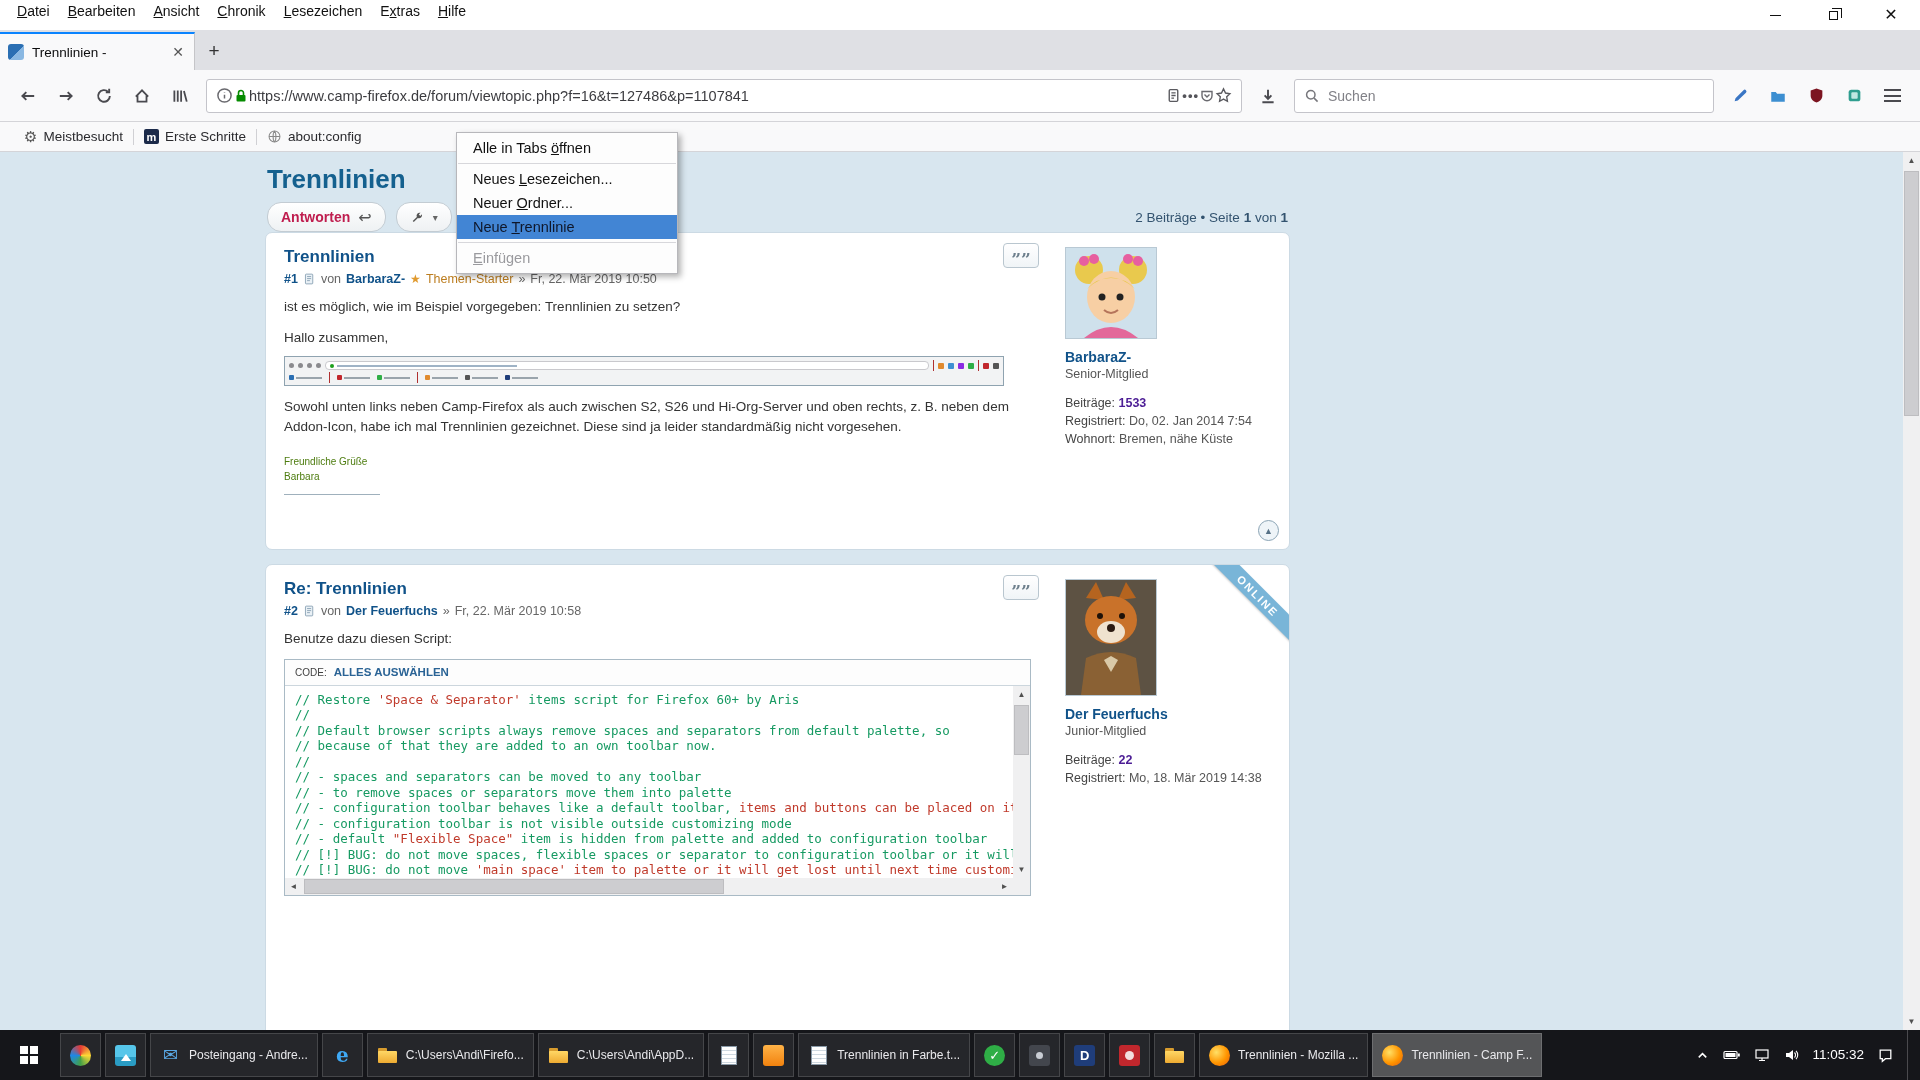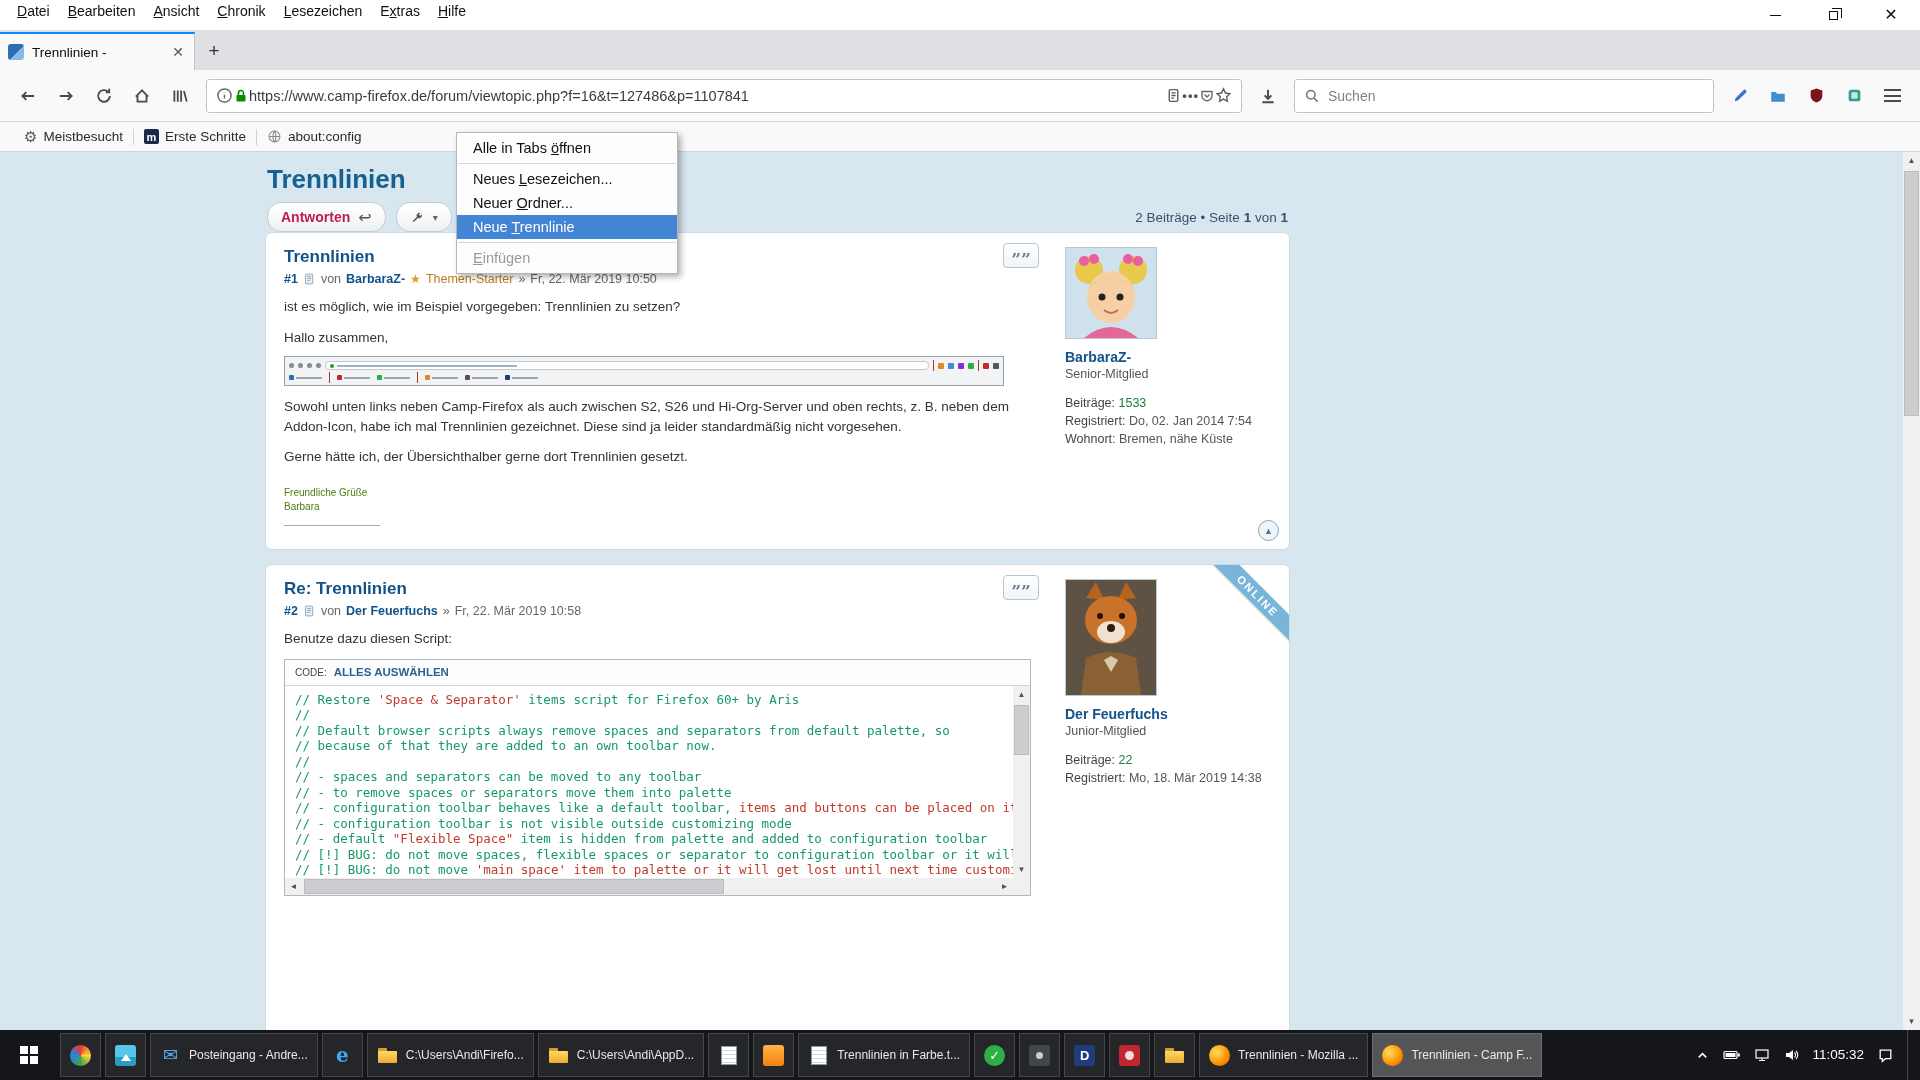--- a/index.html
+++ b/index.html
@@ -42,21 +42,21 @@
 
 #bookmarksbar{position:absolute;top:122px;left:0;width:100%;height:30px;background:#f9f9fa;border-bottom:1px solid #d4d4d8;display:flex;align-items:center;padding-left:14px;z-index:24}
 .bm-item{display:flex;align-items:center;gap:6px;font-size:13.5px;color:#2a2a2e;padding:0 10px;height:100%}
 .bm-sep{width:1px;height:16px;background:#d0d0d4}
 .m-badge{width:15px;height:15px;border-radius:2px;background:#1b2a4a;color:#fff;font-size:11px;font-weight:bold;display:flex;align-items:center;justify-content:center}
 .gear-glyph{font-size:15px;color:#555}
 
 
 #ctxmenu{position:absolute;left:456px;top:132px;width:222px;background:#fdfdfd;border:1px solid #b7b7bb;box-shadow:3px 3px 6px rgba(0,0,0,.3);z-index:60;padding:3px 0;font-size:14.5px;color:#111}
 .ctx-item{padding:4px 18px 4px 16px;white-space:nowrap;cursor:default}
-.ctx-item.selected{background:#4285d4;color:#ffffff}
+.ctx-item.selected{background:#4285d4;color:#0f172a}
 .ctx-item.disabled{color:#9a9a9e}
 .ctx-sep{height:1px;background:#d7d7db;margin:3px 1px}
 
 
 #content{position:absolute;top:152px;left:0;width:1920px;height:878px;background:#d8e6ef;overflow:hidden}
 #wrapper{position:absolute;left:265px;top:0;width:1025px;height:878px}
 #topic-title{position:absolute;left:2px;top:12px;font-size:26px;font-weight:bold;color:#15618f}
 #topic-buttons{position:absolute;left:2px;top:50px;display:flex;gap:10px}
 .fbtn{height:30px;display:inline-flex;align-items:center;gap:8px;background:linear-gradient(#ffffff,#eef1f3);border:1px solid #c3ccd3;border-radius:14px;padding:0 13px;font-size:14px}
 #reply-label{color:#bf1d4e;font-weight:bold}
@@ -95,21 +95,21 @@
 .ms-bm{display:flex;align-items:center;gap:2px}
 .ms-sq{width:5px;height:5px;border-radius:1px}
 .ms-dash{width:26px;height:2px;background:#9aa4ac}
 
 
 .avatar{border:1px solid #b9c9d4}
 .p-name{font-size:14px;font-weight:bold;color:#105289;margin-top:10px}
 .p-rank{font-size:12.5px;color:#555;margin-top:2px}
 .p-rows{margin-top:13px;font-size:12.5px;color:#444;line-height:1.45}
 .p-rows .val{color:#555}
-.p-rows .vlink{color:#15803d;font-weight:normal}
+.p-rows .vlink{color:#4c1d95;font-weight:bold}
 .top-circle{position:absolute;right:10px;bottom:8px;width:21px;height:21px;border-radius:50%;border:1px solid #8ba4b5;background:#eef4f8;display:flex;align-items:center;justify-content:center;font-size:9px;color:#567186}
 .ribbon{position:absolute;top:22px;right:-34px;transform:rotate(45deg);background:#79b5d8;color:#fff;font-size:11px;font-weight:bold;letter-spacing:2px;padding:3px 38px;box-shadow:0 1px 2px rgba(0,0,0,.2)}
 
 
 .codebox{margin-top:10px;border:1px solid #a9bac5;background:#fff;width:747px}
 .code-header{height:26px;display:flex;align-items:center;gap:7px;padding:0 10px;border-bottom:1px solid #ccd6dd;background:#fdfdfd}
 .code-label{font-size:10px;font-weight:normal;color:#404040}
 .select-all{font-size:11.5px;font-weight:bold;color:#2a6395}
 .code-area{position:relative;height:209px;overflow:hidden}
 #code-lines{position:absolute;top:6px;left:10px;right:17px;bottom:17px;overflow:hidden;font-family:"DejaVu Sans Mono","Liberation Mono",monospace;font-size:12.5px;line-height:15.5px}
@@ -420,21 +420,20 @@
                 <span class="ms-dash"></span>
               </span>
             <span class="ms-bm">
                 <span class="ms-sq" style="background:#1f3d7a"></span>
                 <span class="ms-dash"></span>
               </span>
           </div>
         </div>
 
         <div class="para">Sowohl unten links neben Camp-Firefox als auch zwischen S2, S26 und Hi-Org-Server und oben rechts, z. B. neben dem Addon-Icon, habe ich mal Trennlinien gezeichnet. Diese sind ja leider standardmäßig nicht vorgesehen.</div>
-        <div class="para">Gerne hätte ich, der Übersichthalber gerne dort Trennlinien gesetzt.</div>
 
         <div class="sig">
           <div>Freundliche Grüße</div>
           <div>Barbara</div>
         </div>
         <div class="sig-hr"></div>
       </div>
 
       <div class="post-profile">
         <svg class="avatar" width="92" height="92" viewBox="0 0 90 90">

